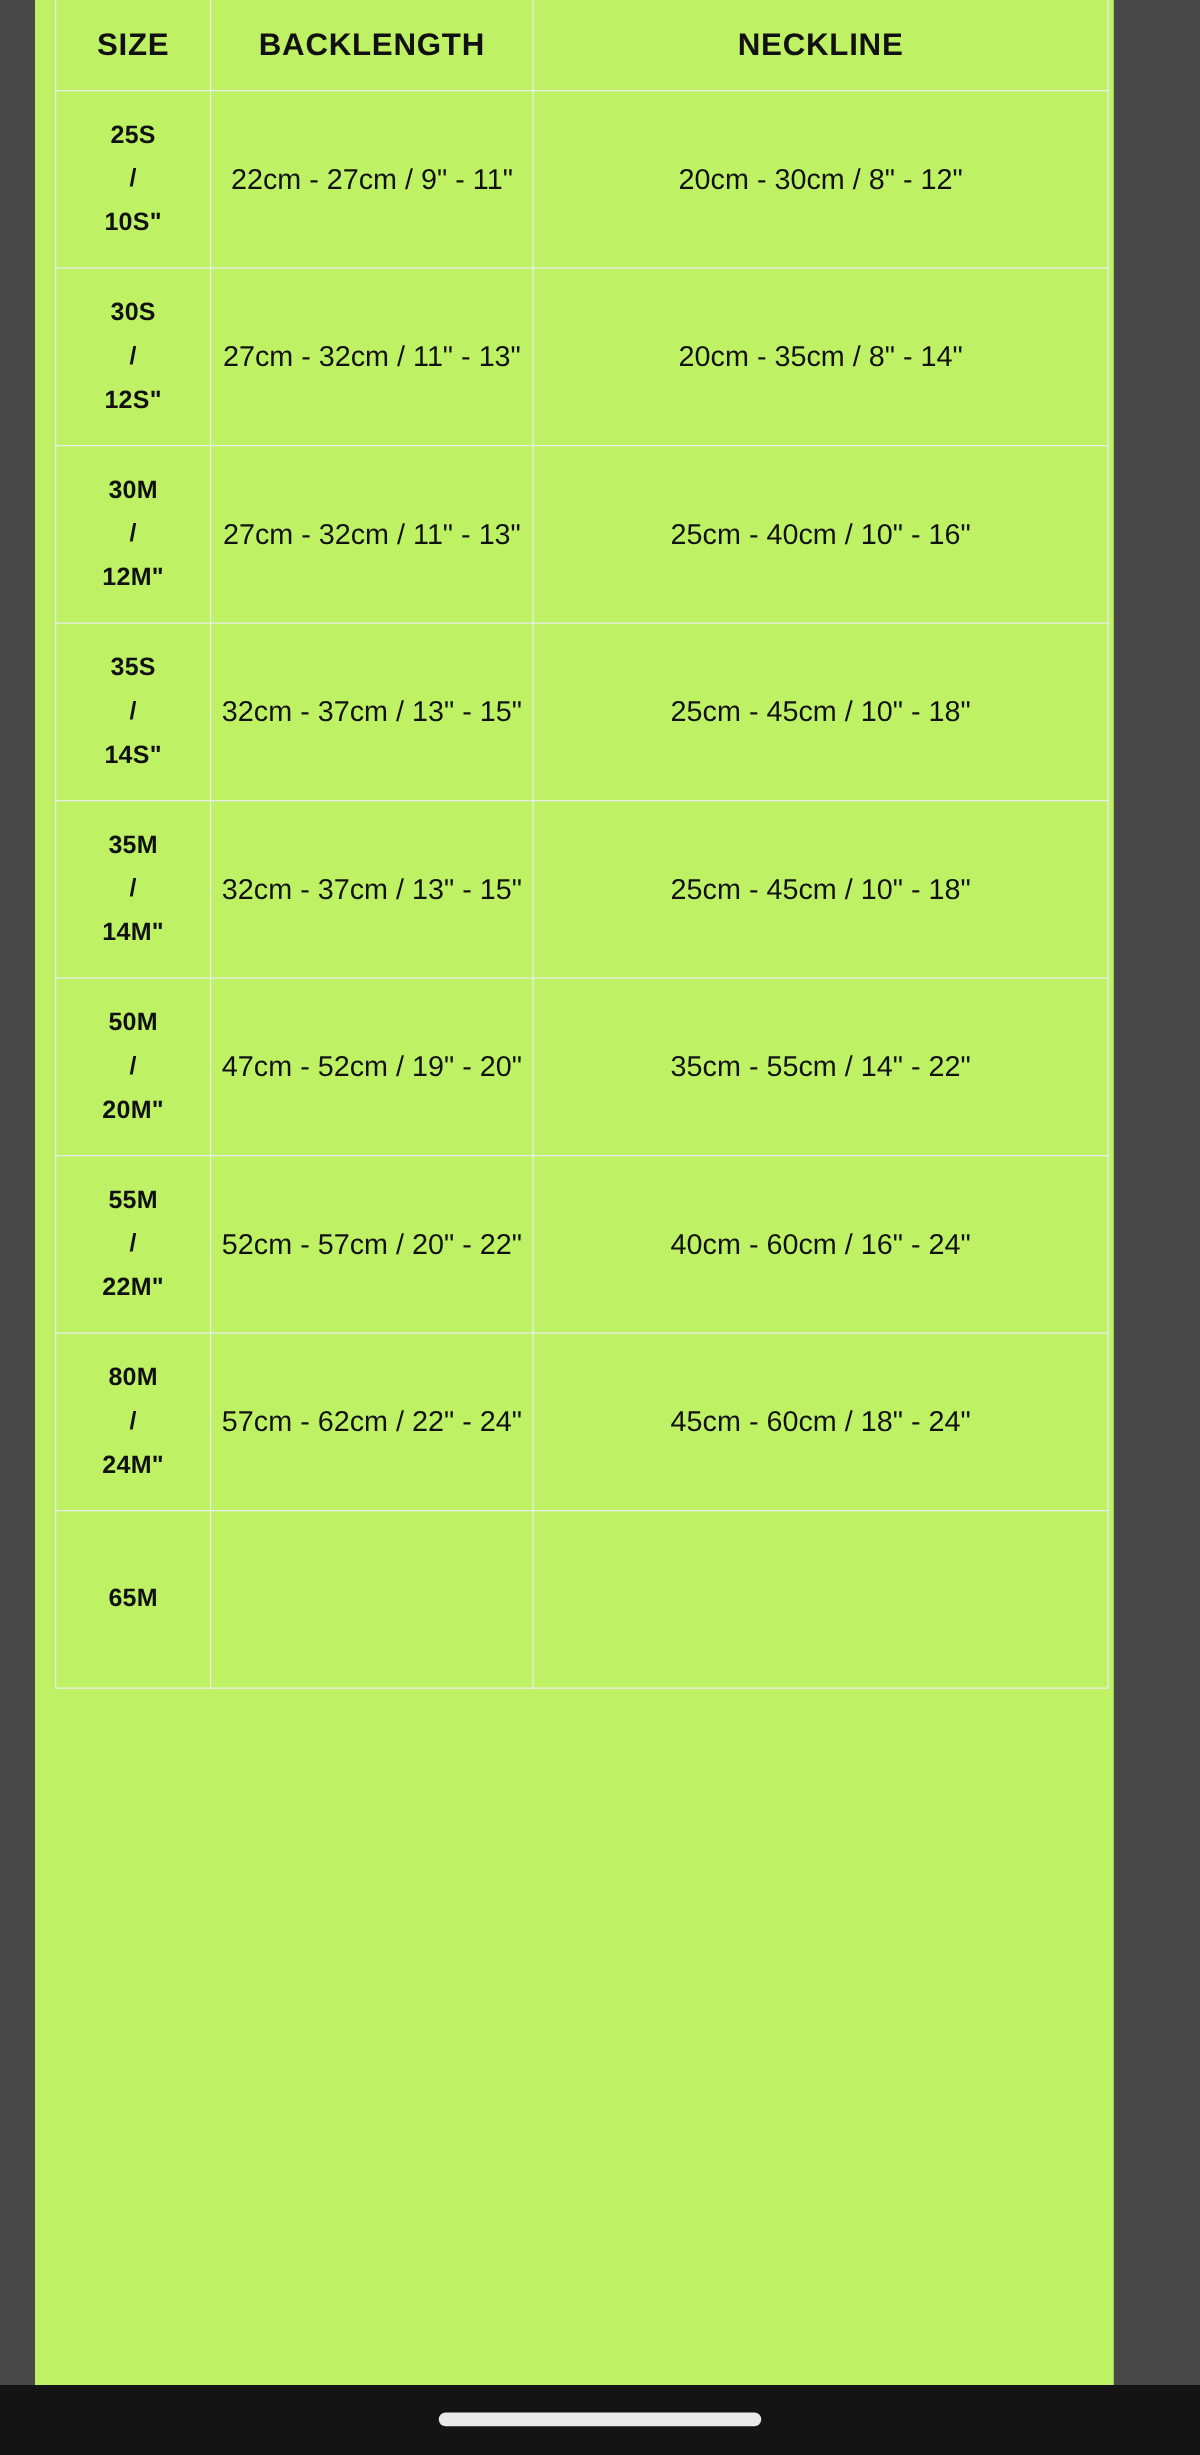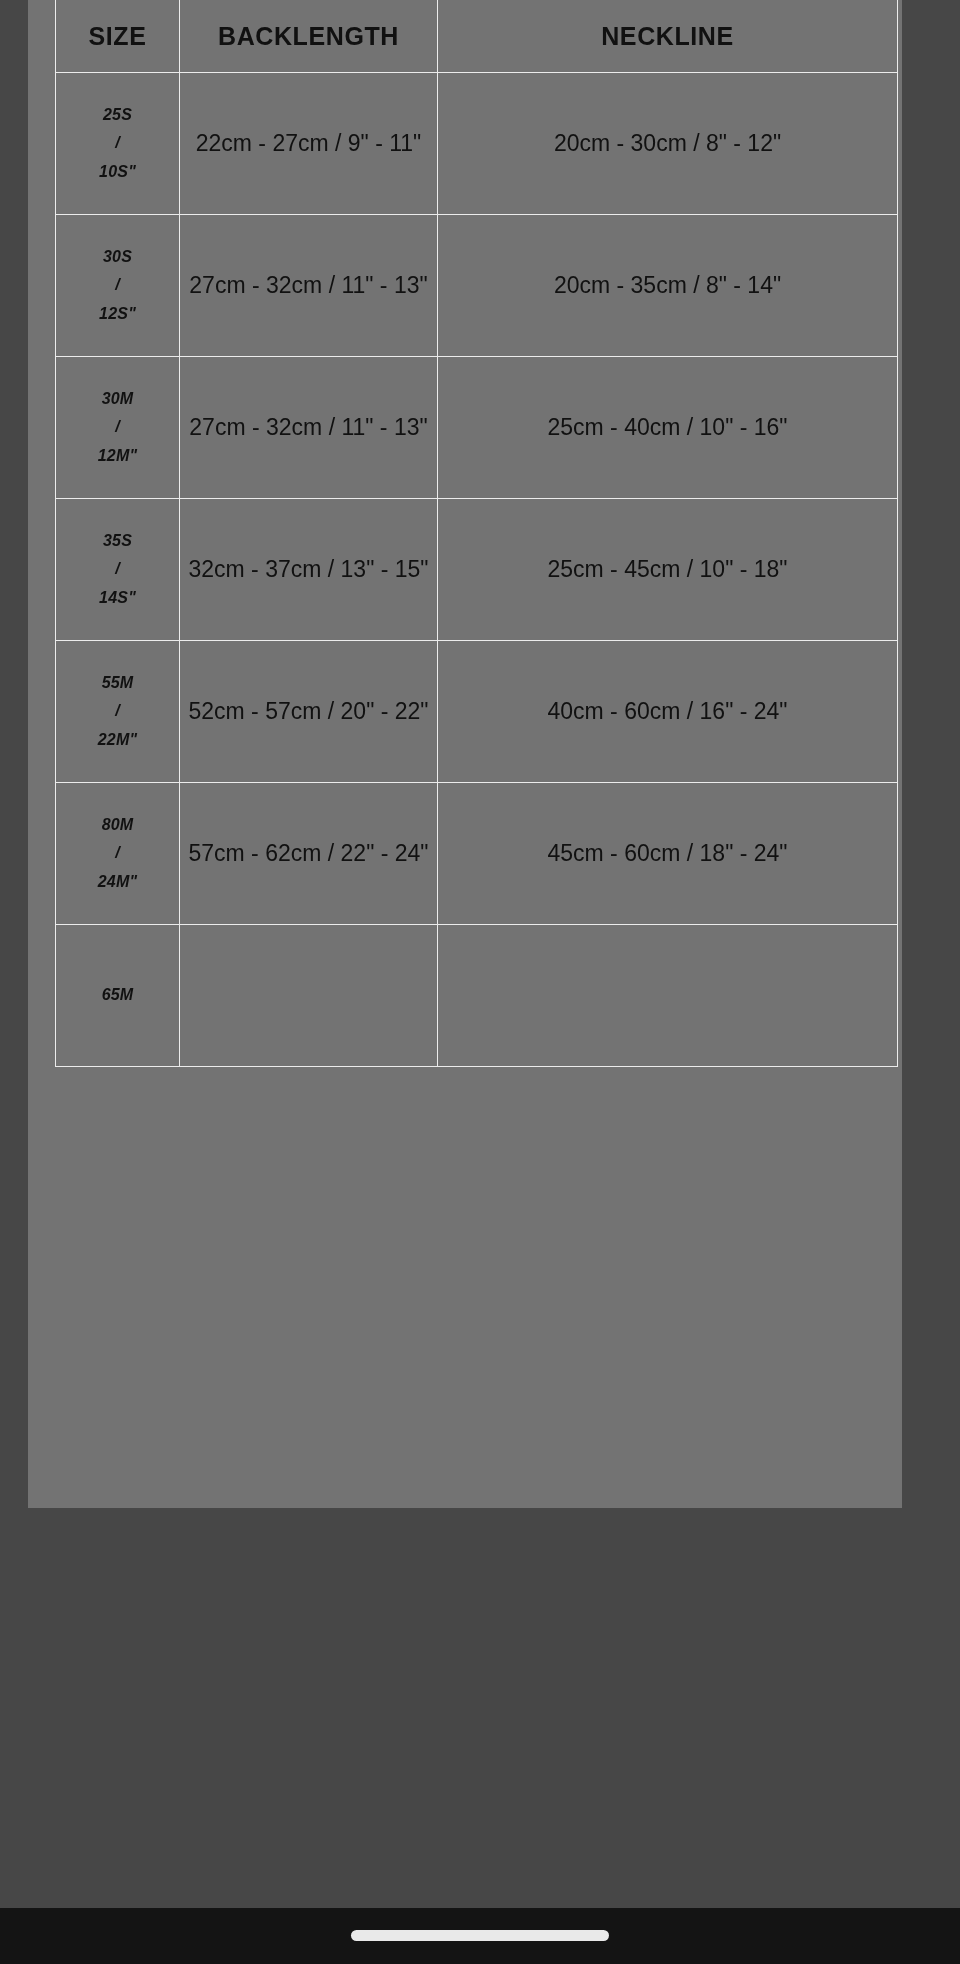--- a/index.html
+++ b/index.html
@@ -30,25 +30,25 @@
     height: 1964px;
     background: #474747;
     z-index: 5;
   }
   .side-band.left  { left: 0;   width: 28px; }
   .side-band.right { right: 0;  width: 55px; }
 
   
   #page {
     position: absolute;
-    left: 25px;
+    left: 14px;
     top: 0;
     width: 877px;
-    height: 1508px;
-    background: #737373;
+    height: 1964px;
+    background: #bef264;
     overflow: hidden;
   }
 
   
   #size-table {
     position: absolute;
     left: 30px;        
     top: -1px;
     width: 842px;      
     border-collapse: collapse;
@@ -74,26 +74,25 @@
     font-weight: 700;
     letter-spacing: 0.6px;
     padding: 0 6px;
     text-transform: uppercase;
   }
 
   
   #size-table tbody tr { height: 142px; }
 
   td.size-cell {
-    font-size: 16px;
+    font-size: 20px;
     font-weight: 700;
     line-height: 1.76;
     padding: 4px 18px;
     letter-spacing: 0.2px;
-    font-style: italic;
   }
   td.size-cell .sz-line { display: block; white-space: nowrap; }
 
   td.val-cell {
     font-size: 23px;
     font-weight: 400;
     line-height: 1.35;
     padding: 4px 8px;
     white-space: nowrap;
   }
@@ -174,23 +173,41 @@
         <tr>
           <td class="size-cell">
             <span class="sz-line">35S</span>
             <span class="sz-line">/</span>
             <span class="sz-line">14S"</span>
           </td>
           <td class="val-cell">32cm - 37cm / 13" - 15"</td>
           <td class="val-cell">25cm - 45cm / 10" - 18"</td>
         </tr>
 
-
-
-
+        <tr>
+          <td class="size-cell">
+            <span class="sz-line">35M</span>
+            <span class="sz-line">/</span>
+            <span class="sz-line">14M"</span>
+          </td>
+          <td class="val-cell">32cm - 37cm / 13" - 15"</td>
+          <td class="val-cell">25cm - 45cm / 10" - 18"</td>
+        </tr>
+
+
+
+        <tr>
+          <td class="size-cell">
+            <span class="sz-line">50M</span>
+            <span class="sz-line">/</span>
+            <span class="sz-line">20M"</span>
+          </td>
+          <td class="val-cell">47cm - 52cm / 19" - 20"</td>
+          <td class="val-cell">35cm - 55cm / 14" - 22"</td>
+        </tr>
 
         <tr>
           <td class="size-cell">
             <span class="sz-line">55M</span>
             <span class="sz-line">/</span>
             <span class="sz-line">22M"</span>
           </td>
           <td class="val-cell">52cm - 57cm / 20" - 22"</td>
           <td class="val-cell">40cm - 60cm / 16" - 24"</td>
         </tr>

